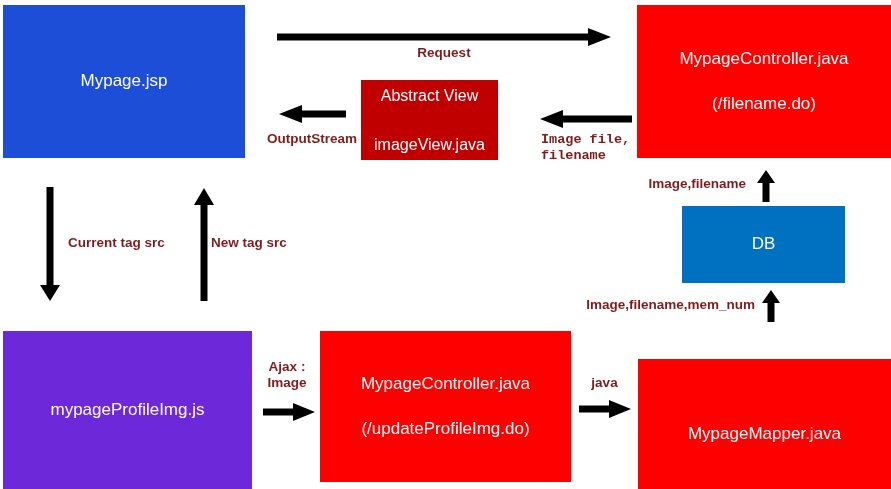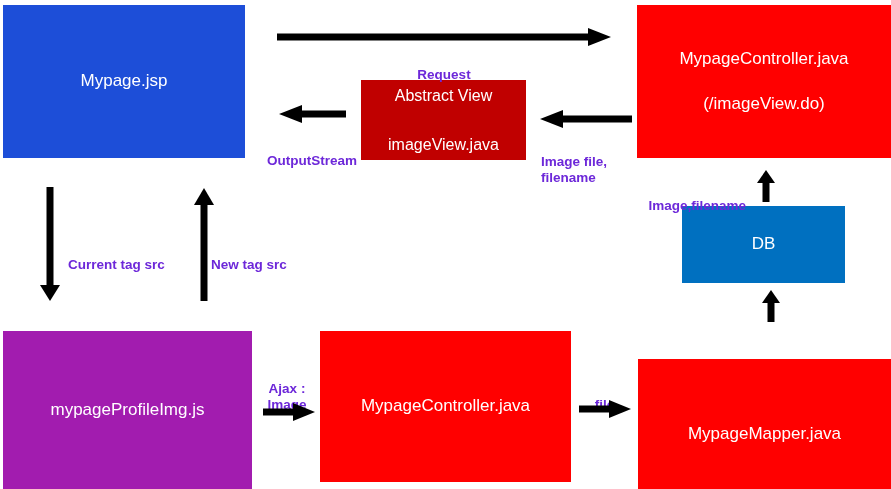--- a/index.html
+++ b/index.html
@@ -28,64 +28,64 @@
     font-size: 17px;
     font-weight: 400;
     line-height: 1.45;
     text-align: center;
     box-sizing: border-box;
   }
   .node .line2 { margin-top: 20px; }
 
   .label {
     position: absolute;
-    color: #6d28d9;
+    color: #7f1d1d;
     font-family: "Liberation Sans", sans-serif;
     font-size: 13.5px;
     font-weight: 700;
     line-height: 1.18;
     white-space: pre-line;
     box-sizing: border-box;
-    margin-top: 22px;
   }
   .label.center { text-align: center; }
   .label.right  { text-align: right; }
 
   .arrow { position: absolute; }
   .arrow svg { display: block; overflow: visible; }
 </style>
 </head>
 <body>
 
 <div id="canvas">
 
   <div class="node" style="left:3px; top:5px; width:242px; height:153px; background:#1d4ed8;">
     <span>Mypage.jsp</span>
   </div>
 
   <div class="node" style="left:637px; top:5px; width:254px; height:153px; background:#FF0000;">
     <span>MypageController.java</span>
-    <span class="line2">(/imageView.do)</span>
+    <span class="line2">(/filename.do)</span>
   </div>
 
-  <div class="node" style="left:361px; top:80px; width:165px; height:80px; background:#C00000; font-size:16px;align-items:center;">
+  <div class="node" style="left:361px; top:80px; width:137px; height:80px; background:#C00000; font-size:16px;align-items:center;">
     <span>Abstract View</span>
     <span class="line2" style="margin-top:26px;">imageView.java</span>
   </div>
 
   <div class="node" style="left:682px; top:206px; width:163px; height:77px; background:#0070C0;">
     <span>DB</span>
   </div>
 
-  <div class="node" style="left:3px; top:331px; width:249px; height:158px; background:#a21caf;">
+  <div class="node" style="left:3px; top:331px; width:249px; height:158px; background:#6d28d9;">
     <span>mypageProfileImg.js</span>
   </div>
 
   <div class="node" style="left:320px; top:331px; width:251px; height:151px; background:#FF0000;">
     <span>MypageController.java</span>
+    <span class="line2">(/updateProfileImg.do)</span>
   </div>
 
   <div class="node" style="left:638px; top:331px; width:253px; height:151px; background:#FF0000;margin-top:28px;">
     <span>MypageMapper.java</span>
   </div>
 
   <div class="arrow" style="left:277px; top:28px; width:334px; height:18px;">
     <svg width="334" height="18" viewBox="0 0 334 18">
       <line x1="0" y1="9" x2="314" y2="9" stroke="#000000" stroke-width="7"></line>
       <polygon points="334,9 311,0 311,18" fill="#000000"></polygon>
@@ -100,37 +100,38 @@
     </svg>
   </div>
   <div class="label center" style="left:257px; top:131px; width:110px;">OutputStream</div>
 
   <div class="arrow" style="left:540px; top:110px; width:92px; height:18px;">
     <svg width="92" height="18" viewBox="0 0 92 18">
       <line x1="92" y1="9" x2="21" y2="9" stroke="#000000" stroke-width="7"></line>
       <polygon points="0,9 23,0 23,18" fill="#000000"></polygon>
     </svg>
   </div>
-  <div class="label" style="left:541px; top:132px; width:100px;">Image file,
+  <div class="label" style="left:541px; top:132px; width:100px;font-family:Liberation Mono, monospace;">Image file,
 filename</div>
 
   <div class="arrow" style="left:757px; top:170px; width:18px; height:32px;">
     <svg width="18" height="32" viewBox="0 0 18 32">
       <line x1="9" y1="32" x2="9" y2="11" stroke="#000000" stroke-width="7"></line>
       <polygon points="9,0 0,13 18,13" fill="#000000"></polygon>
     </svg>
   </div>
   <div class="label right" style="left:600px; top:176px; width:146px;">Image,filename</div>
 
   <div class="arrow" style="left:762px; top:290px; width:18px; height:32px;">
     <svg width="18" height="32" viewBox="0 0 18 32">
       <line x1="9" y1="32" x2="9" y2="11" stroke="#000000" stroke-width="7"></line>
       <polygon points="9,0 0,13 18,13" fill="#000000"></polygon>
     </svg>
   </div>
+  <div class="label right" style="left:570px; top:297px; width:185px;">Image,filename,mem_num</div>
 
   <div class="arrow" style="left:40px; top:187px; width:20px; height:114px;">
     <svg width="20" height="114" viewBox="0 0 20 114">
       <line x1="10" y1="0" x2="10" y2="98" stroke="#000000" stroke-width="7"></line>
       <polygon points="10,114 0,98 20,98" fill="#000000"></polygon>
     </svg>
   </div>
   <div class="label" style="left:68px; top:235px; width:120px;">Current tag src</div>
 
   <div class="arrow" style="left:194px; top:188px; width:20px; height:113px;">
@@ -143,21 +144,21 @@
 
   <div class="label center" style="left:254px; top:359px; width:66px;">Ajax :
 Image</div>
   <div class="arrow" style="left:263px; top:403px; width:52px; height:18px;">
     <svg width="52" height="18" viewBox="0 0 52 18">
       <line x1="0" y1="9" x2="32" y2="9" stroke="#000000" stroke-width="7"></line>
       <polygon points="52,9 30,0 30,18" fill="#000000"></polygon>
     </svg>
   </div>
 
-  <div class="label center" style="left:571px; top:375px; width:67px;">file</div>
+  <div class="label center" style="left:571px; top:375px; width:67px;">java</div>
   <div class="arrow" style="left:579px; top:400px; width:52px; height:18px;">
     <svg width="52" height="18" viewBox="0 0 52 18">
       <line x1="0" y1="9" x2="32" y2="9" stroke="#000000" stroke-width="7"></line>
       <polygon points="52,9 30,0 30,18" fill="#000000"></polygon>
     </svg>
   </div>
 
 </div>
 
 </body></html>

